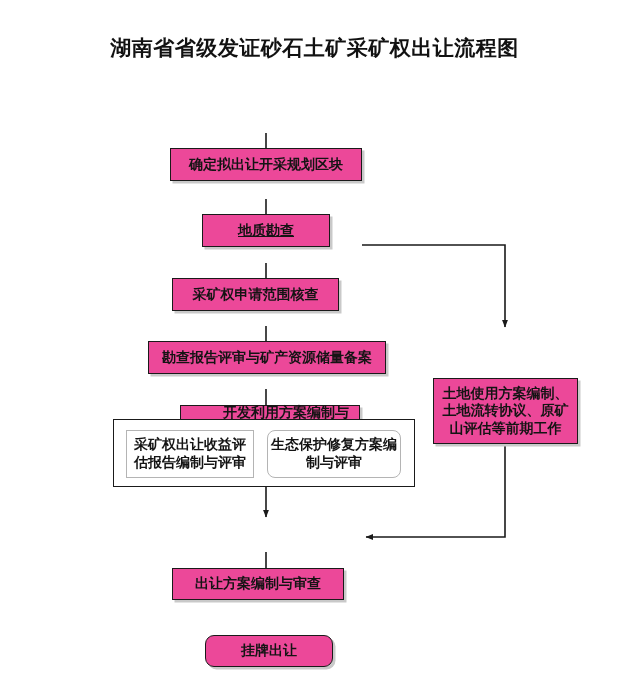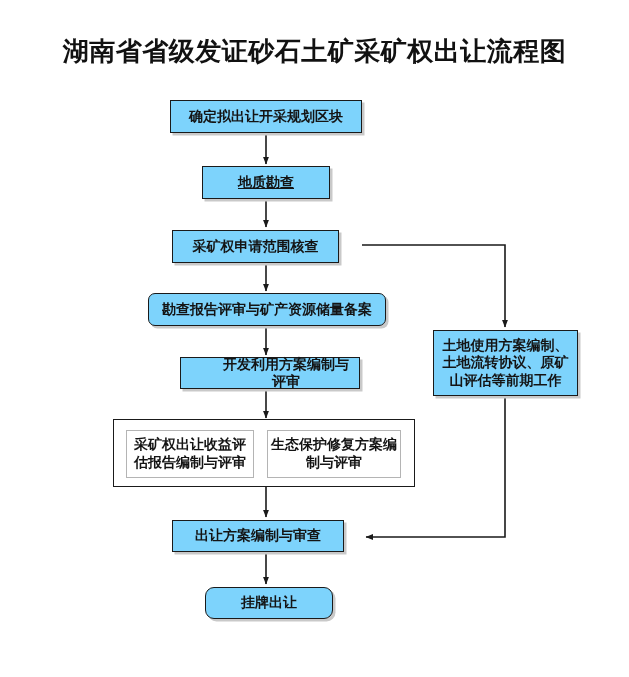--- a/index.html
+++ b/index.html
@@ -19,40 +19,41 @@
     overflow: hidden;
   }
   #flow-title {
     position: absolute;
     left: 0;
     top: 34px;
     width: 629px;
     text-align: center;
     font-family: Liberation Mono, monospace;
     font-weight: bold;
-    font-size: 26px;
+    font-size: 21px;
     letter-spacing: 0.5px;
     color: #111111;
     white-space: nowrap;
   }
   .node {
     position: absolute;
     box-sizing: border-box;
     border: 1.4px solid #1a1a1a;
-    background: #7dd3fc;
+    background: #ec4899;
     display: flex;
     align-items: center;
     justify-content: center;
     text-align: center;
     font-family: "DejaVu Serif", "Liberation Serif", serif;
     font-size: 14px;
     font-weight: bold;
     color: #141414;
     line-height: 1.22;
     padding: 2px 4px;
+    margin-top: 48px;
   }
   .node.shadowed {
     box-shadow: 2.5px 2.5px 0 0 #c9c9c9;
   }
   .group-box {
     position: absolute;
     box-sizing: border-box;
     border: 1.6px solid #1a1a1a;
     background: #ffffff;
   }
@@ -118,27 +119,27 @@
 
     <path class="edge-line" d="M266,552 L266,584" marker-end="url(#arrowhead)"></path>
   </svg>
 
   <div class="node shadowed" style="left:170px; top:100px; width:192px; height:33px;">确定拟出让开采规划区块</div>
 
   <div class="node shadowed" style="left:202px; top:166px; width:128px; height:33px;text-decoration:underline;">地质勘查</div>
 
   <div class="node shadowed" style="left:172px; top:230px; width:167px; height:33px;">采矿权申请范围核查</div>
 
-  <div class="node shadowed" style="left:148px; top:293px; width:238px; height:33px;border-radius:7px;">勘查报告评审与矿产资源储量备案</div>
+  <div class="node shadowed" style="left:148px; top:293px; width:238px; height:33px;">勘查报告评审与矿产资源储量备案</div>
 
   <div class="node shadowed" style="left:180px; top:357px; width:180px; height:32px;padding-left:36px;">开发利用方案编制与评审</div>
 
   <div class="group-box" style="left:113px; top:419px; width:302px; height:68px;padding-left:14px;">
     <div class="subnode" style="left:12px; top:10px; width:128px; height:48px;">采矿权出让收益评估报告编制与评审</div>
-    <div class="subnode" style="left:153px; top:10px; width:134px; height:48px;">生态保护修复方案编制与评审</div>
+    <div class="subnode" style="left:153px; top:10px; width:134px; height:48px;border-radius:8px;">生态保护修复方案编制与评审</div>
   </div>
 
   <div class="node shadowed" style="left:433px; top:330px; width:145px; height:66px;">土地使用方案编制、土地流转协议、原矿山评估等前期工作</div>
 
   <div class="node shadowed" style="left:172px; top:520px; width:172px; height:32px;">出让方案编制与审查</div>
 
   <div class="node shadowed" style="left:205px; top:587px; width:128px; height:32px;border-radius:9px;">挂牌出让</div>
 
 </div>
 

